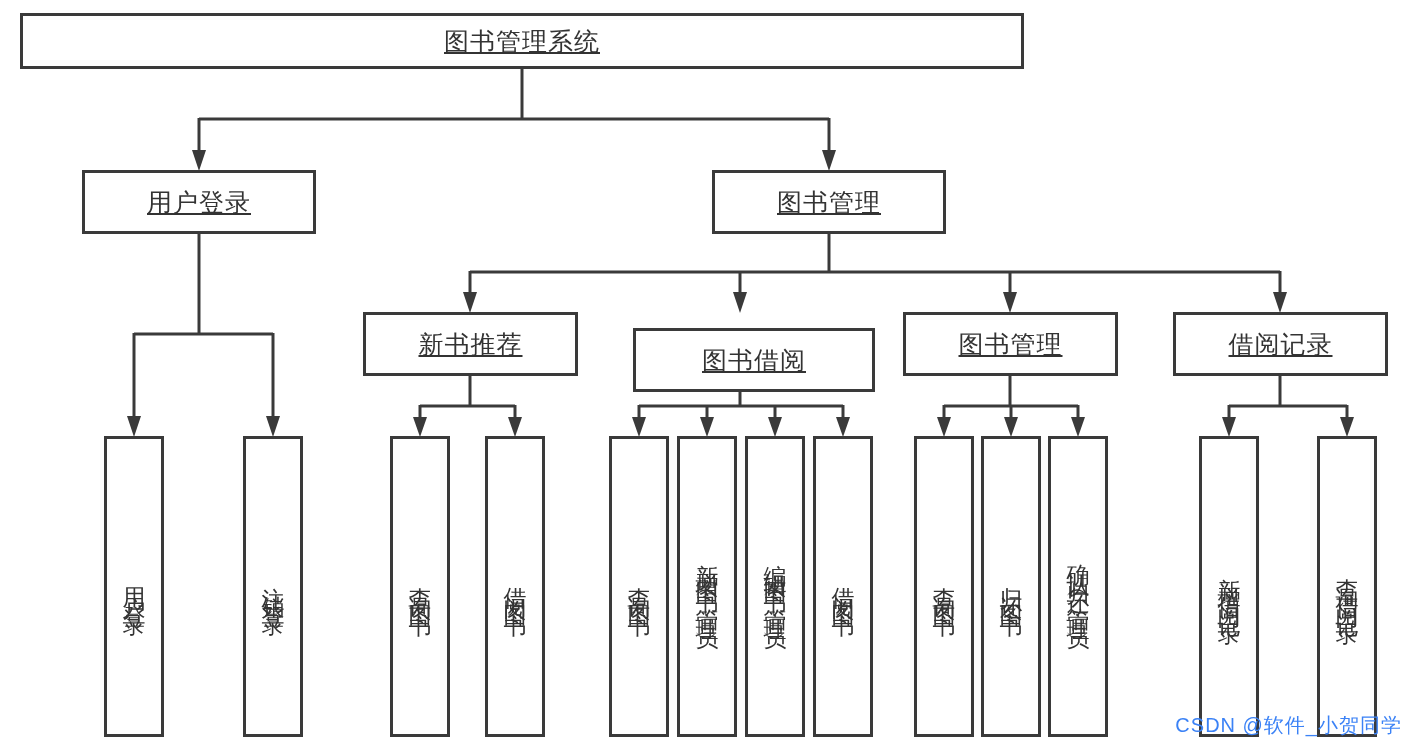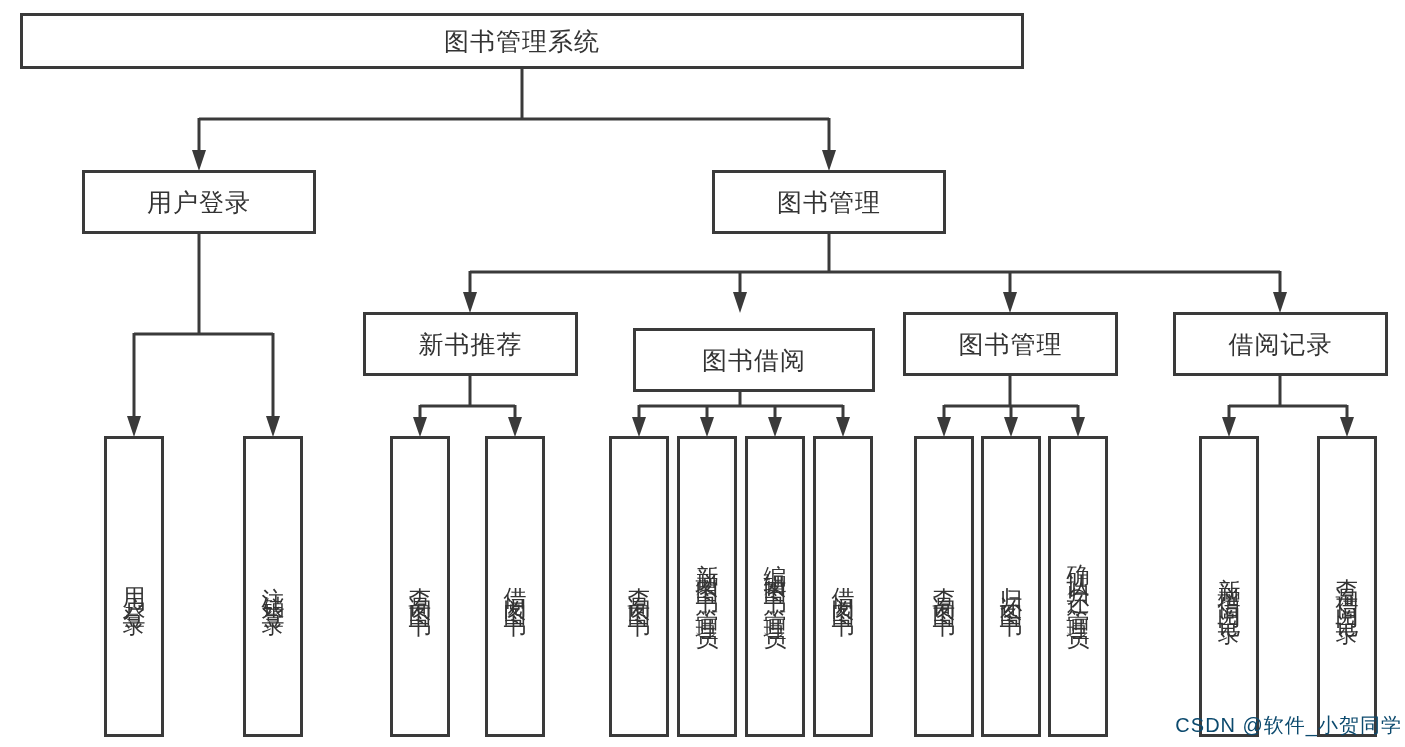--- a/index.html
+++ b/index.html
@@ -22,21 +22,21 @@
     position: absolute;
     box-sizing: border-box;
     border: 3px solid #3a3a3a;
     background: #ffffff;
     display: flex;
     align-items: center;
     justify-content: center;
     color: #333333;
     z-index: 2;
   }
-  .node.header { font-size: 25px; letter-spacing: 1px; }
+  .node.header { font-size: 25px; letter-spacing: 1px; text-decoration: underline; }
   .node.leaf span {
     writing-mode: vertical-rl;
     text-orientation: mixed;
     font-size: 23px;
     letter-spacing: 9px;
     line-height: 1;
     white-space: nowrap;
   }
   .watermark {
     position: absolute;
@@ -181,15 +181,15 @@
     <span>确认归还（管理员）</span>
   </div>
 
   <div class="node leaf" style="left:1199px;top:436px;width:60px;height:301px">
     <span>新增借阅记录</span>
   </div>
   <div class="node leaf" style="left:1317px;top:436px;width:60px;height:301px">
     <span>查询借阅记录</span>
   </div>
 
-  <div class="watermark" style="color: #0c4a6e;">CSDN @软件_小贺同学</div>
+  <div class="watermark" style="color: #3b82f6;">CSDN @软件_小贺同学</div>
 
 </div>
 
 </body></html>

